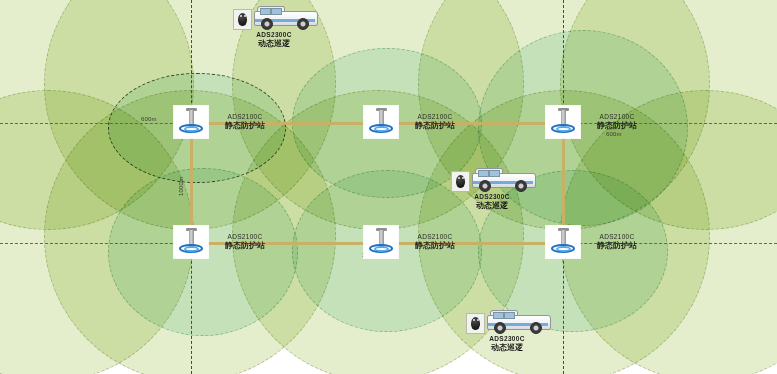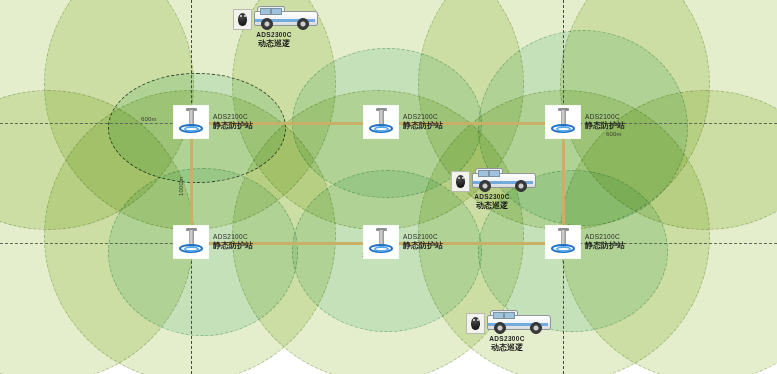--- a/index.html
+++ b/index.html
@@ -57,21 +57,21 @@
   .mast-top{
     position:absolute;left:50%;top:2px;width:11px;height:3px;
     margin-left:-5.5px;border-radius:1px;background:#8f8f8f;
   }
   .ring{
     position:absolute;left:50%;border-radius:50%;
     border:2px solid #2f7fd0;box-sizing:border-box;
   }
   .ring.r1{width:24px;height:9px;margin-left:-12px;top:18px;border-color:#1f6fc4;}
   .ring.r2{width:15px;height:6px;margin-left:-7.5px;top:20px;border-color:#57a8e8;}
-  .node-txt{margin-left:5px;line-height:1.25;}
+  .node-txt{margin-left:17px;line-height:1.25;text-align:center;}
   .node-model{font-size:6.5px;color:#2a2a2a;letter-spacing:.3px;}
   .node-name{font-size:8px;color:#1d1d1d;font-weight:bold;}
 
   
   .veh{position:absolute;z-index:14;width:104px;text-align:center;}
   .veh-row{display:flex;align-items:flex-end;justify-content:center;gap:2px;}
   .veh-badge{
     width:17px;height:19px;background:#f2f2ee;border:1px solid #b9b9ad;
     position:relative;flex:0 0 auto;
   }

